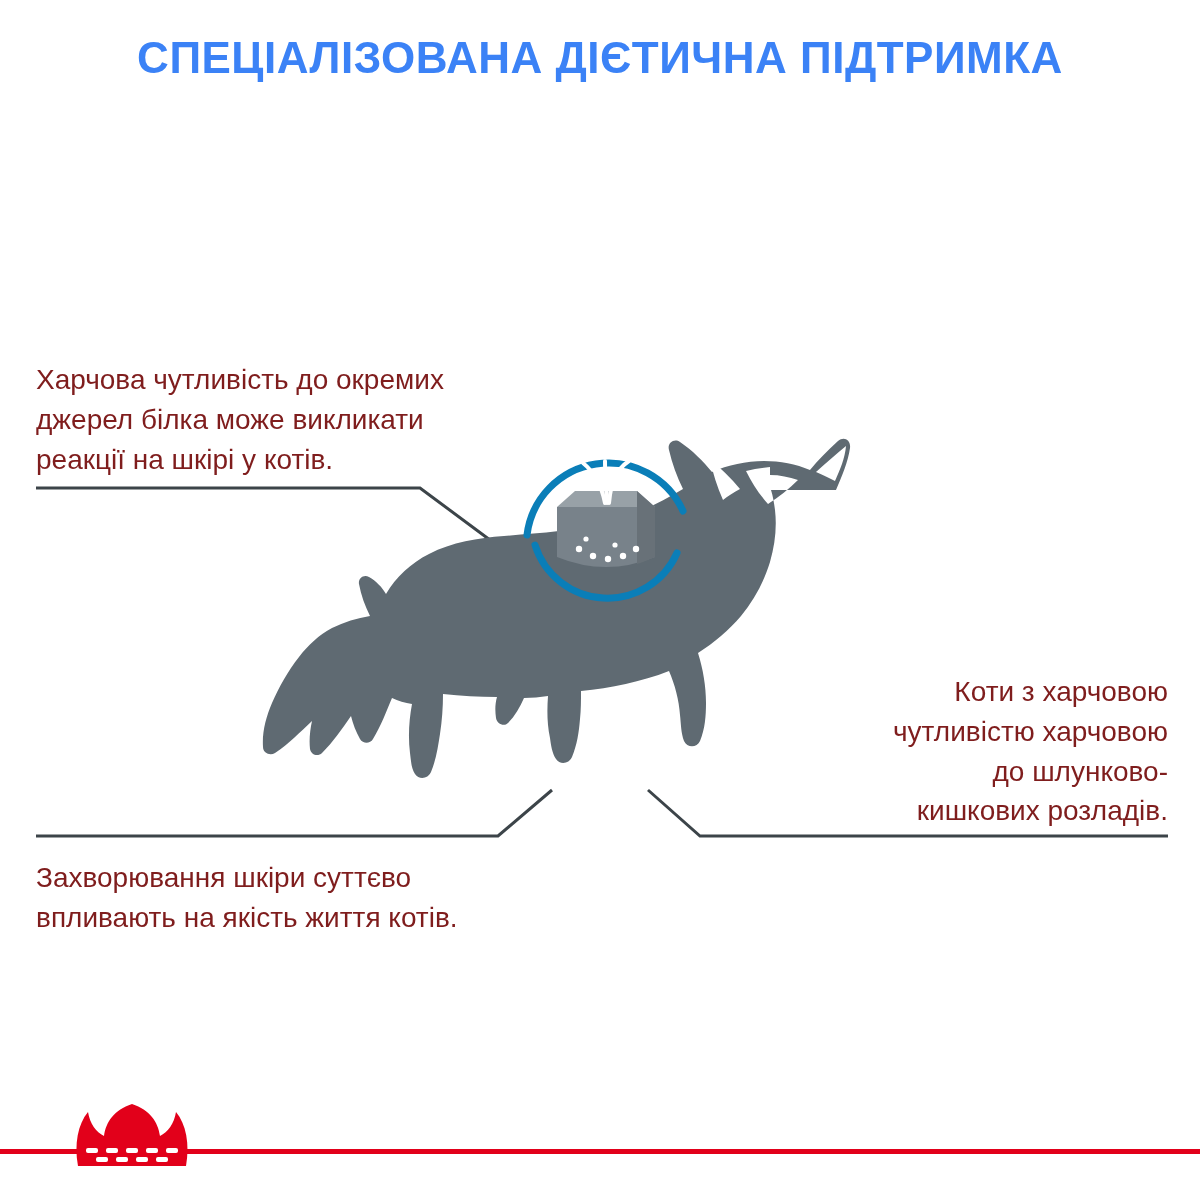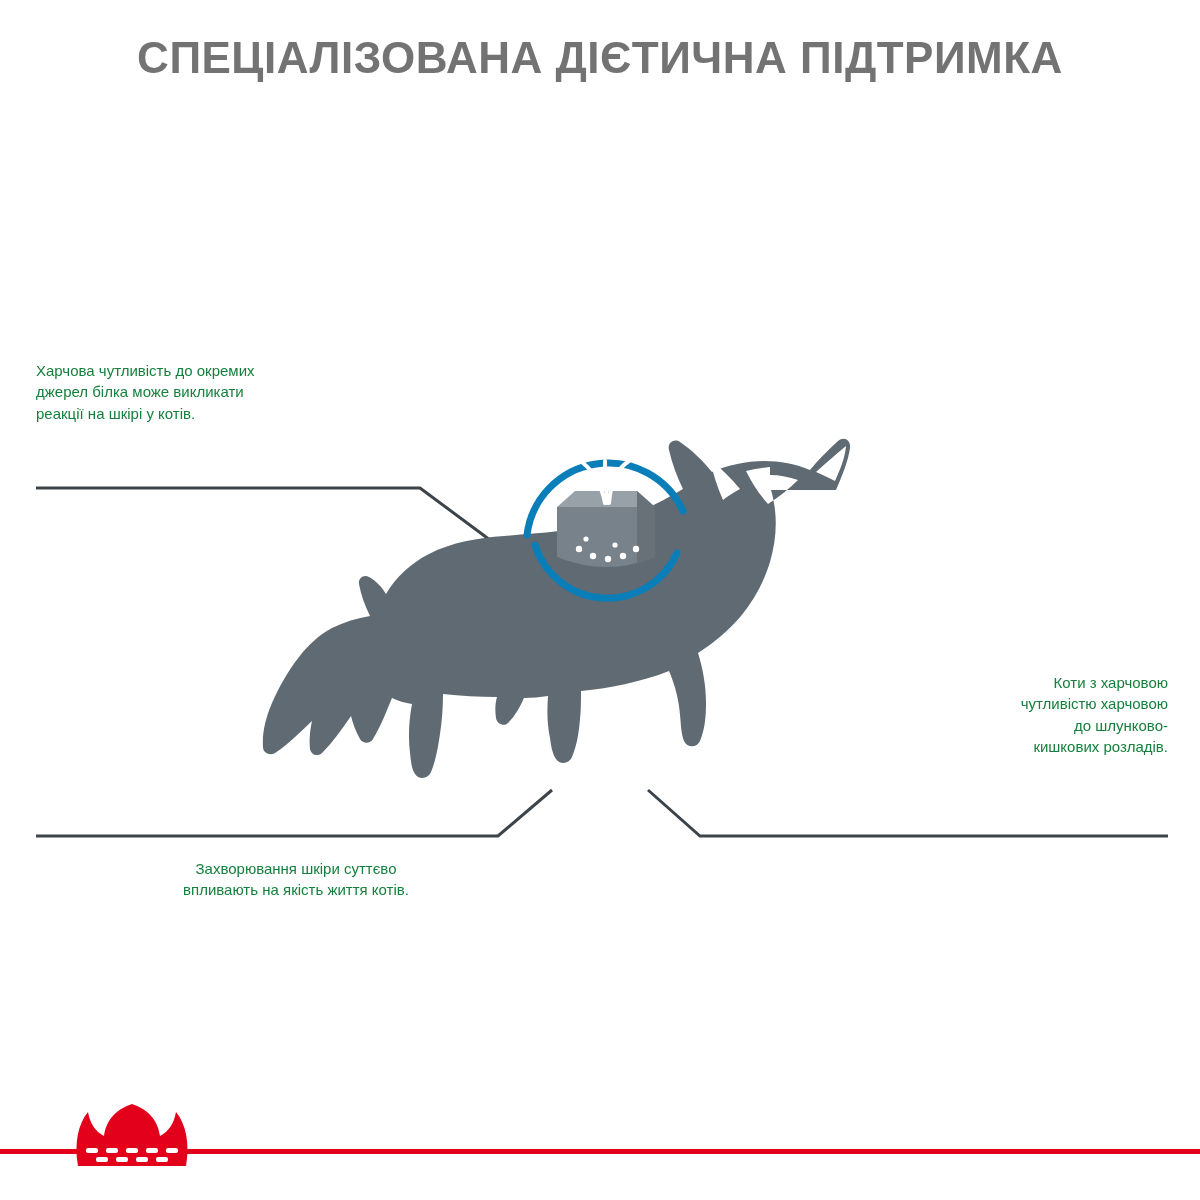--- a/index.html
+++ b/index.html
@@ -18,46 +18,46 @@
     overflow: hidden;
   }
 
   
   .title {
     position: absolute;
     top: 30px;
     left: 100px;
     width: 1000px;
     text-align: center;
-    color: #737373;
+    color: #3b82f6;
     font-size: 44px;
     font-weight: bold;
     line-height: 1.25;
     letter-spacing: 0.5px;
   }
 
   
   .callout {
     position: absolute;
-    color: #15803d;
-    font-size: 15px;
+    color: #7f1d1d;
+    font-size: 28px;
     line-height: 1.42;
     white-space: pre-line;
   }
   .callout-tl {
     left: 36px;
     top: 360px;
     width: 500px;
     text-align: left;
   }
   .callout-bl {
     left: 36px;
     top: 858px;
     width: 520px;
-    text-align: center;
+    text-align: left;
   }
   .callout-br {
     right: 32px;
     top: 672px;
     width: 340px;
     text-align: right;
   }
 
   
   .leaders {

